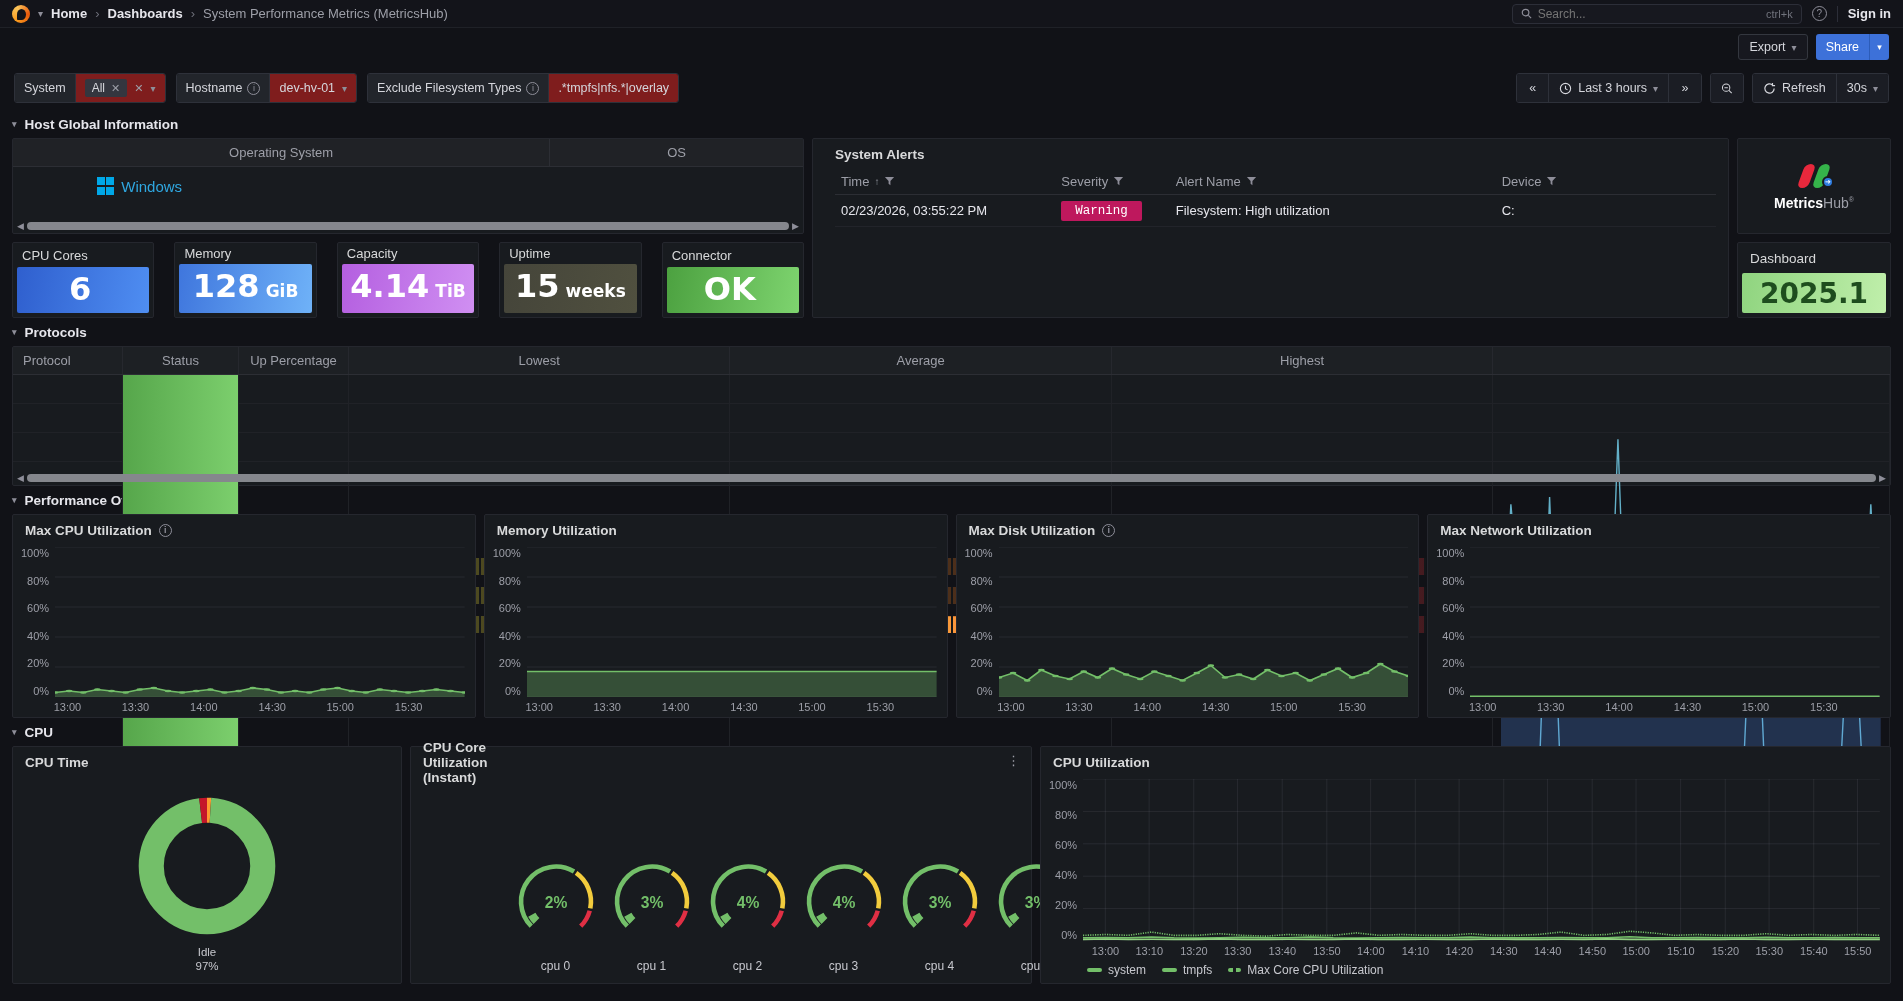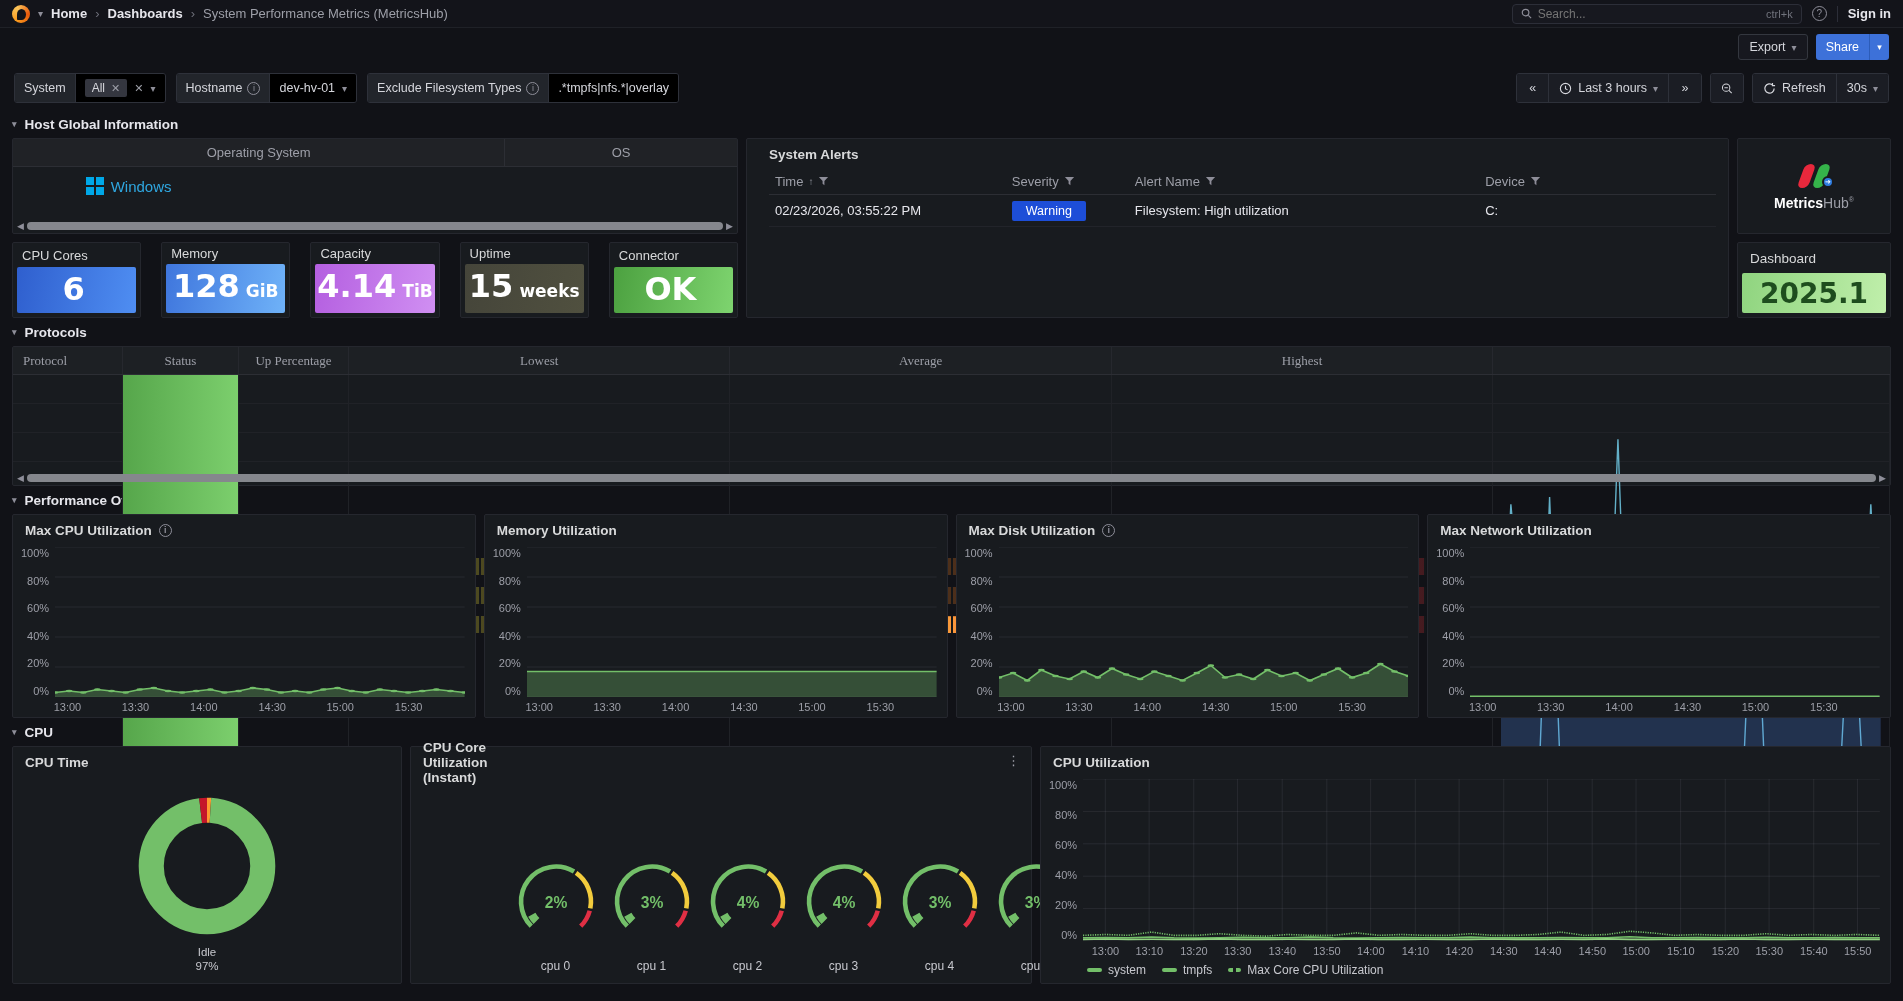--- a/index.html
+++ b/index.html
@@ -28,41 +28,41 @@
   .btn { height:26px; display:inline-flex; align-items:center; gap:6px; padding:0 10px; border-radius:3px; font-size:12.5px; cursor:pointer; }
   .btn-secondary { background:#17181f; border:1px solid #34373f; color:#d5d6dc; }
   .btn-split { display:flex; }
   .btn-primary { background:#3d71d9; color:#fff; border:none; border-radius:3px 0 0 3px; }
   .btn-primary-caret { background:#3d71d9; border-left:1px solid #2c5cb8; color:#fff; width:20px; display:flex; align-items:center; justify-content:center; border-radius:0 3px 3px 0; font-size:9px; cursor:pointer; }
 
   
   .filterbar { height:44px; display:flex; align-items:center; gap:10px; padding:0 14px; }
   .vargroup { display:flex; height:30px; border:1px solid #2e313a; border-radius:3px; overflow:hidden; }
   .varlabel { background:#22252b; color:#d5d6dc; display:flex; align-items:center; gap:5px; padding:0 9px; font-size:12.5px; border-right:1px solid #2e313a; }
-  .varvalue { background:#000000; color:#d5d6dc; display:flex; align-items:center; gap:7px; padding:0 9px; font-size:12.5px; }
+  .varvalue { background:#7f1d1d; color:#d5d6dc; display:flex; align-items:center; gap:7px; padding:0 9px; font-size:12.5px; }
   .chip { background:#34363f; border-radius:2px; padding:2px 7px; font-size:12px; color:#d5d6dc; display:flex; gap:6px; align-items:center; cursor:pointer; }
   .xicon { color:#9d9fa8; font-size:11px; cursor:pointer; }
   .info-i { width:13px; height:13px; border:1px solid #8e8e99; border-radius:50%; color:#8e8e99; font-size:9px; display:inline-flex; align-items:center; justify-content:center; font-style:normal; }
   .timebar { margin-left:auto; display:flex; align-items:center; gap:8px; }
   .tgroup { display:flex; height:30px; border:1px solid #2e313a; border-radius:3px; overflow:hidden; }
   .tbtn { background:#1b1d24; color:#d5d6dc; display:flex; align-items:center; gap:6px; padding:0 10px; font-size:12.5px; cursor:pointer; border-right:1px solid #2e313a; }
   .tbtn:last-child { border-right:none; }
   .iconbtn { width:32px; justify-content:center; }
 
   
   .content { padding:0 12px 8px 12px; display:flex; flex-direction:column; }
   .sechdr { height:28px; display:flex; align-items:center; gap:8px; color:#e6e6ec; font-weight:bold; font-size:13.5px; cursor:pointer; }
   .sechdr .chev { font-size:9px; }
   .panel { background:#181b1f; border:1px solid #25272e; border-radius:2px; position:relative; }
   .ptitle { height:30px; display:flex; align-items:center; gap:7px; padding:0 12px; color:#d8d9da; font-size:13.5px; font-weight:bold; }
   .kebab { position:absolute; top:6px; right:10px; color:#9d9fa8; cursor:pointer; letter-spacing:1px; }
 
   
   .host-grid { height:180px; display:flex; gap:8px; }
-  .host-left { width:726px; display:flex; flex-direction:column; gap:8px; }
+  .host-left { width:792px; display:flex; flex-direction:column; gap:8px; }
   .host-right { width:154px; display:flex; flex-direction:column; gap:8px; }
   .os-panel { height:96px; display:flex; flex-direction:column; }
   .os-head { display:flex; height:28px; background:#202226; border-bottom:1px solid #2c2e34; color:#9d9fa8; }
   .os-head > div, .os-row > div { display:flex; align-items:center; justify-content:center; }
   .os-c1 { width:68%; border-right:1px solid #2c2e34; }
   .os-c2 { width:32%; }
   .os-row { display:flex; height:38px; color:#e6e6ec; }
   .winlogo { display:grid; grid-template-columns:8px 8px; grid-template-rows:8px 8px; gap:1.5px; margin-right:7px; }
   .winlogo span { background:#00a8e8; }
   .wintext { color:#2fa7e0; font-weight:normal; font-size:15px; }
@@ -76,40 +76,40 @@
   .stat-val { flex:1; margin:0 4px 4px 4px; border-radius:2px; display:flex; align-items:baseline; justify-content:center; color:#fff; font-size:32px; font-weight:bold; font-family:"DejaVu Sans",sans-serif; line-height:44px; gap:6px; }
   .stat-unit { font-size:17px; font-weight:bold; }
 
   .alerts-panel { flex:1; display:flex; flex-direction:column;padding-left:10px; }
   .al-table { flex:1; display:flex; flex-direction:column; margin:0 12px 8px 12px; }
   .al-head, .al-row { display:grid; grid-template-columns:25% 13% 37% 25%; }
   .al-head { color:#9d9fa8; height:26px; align-items:center; border-bottom:1px solid #2c2e34; }
   .al-head > div { display:flex; align-items:center; gap:5px; padding:0 6px; }
   .al-row { height:32px; align-items:center; border-bottom:1px solid #22242a; color:#e6e6ec; }
   .al-row > div { padding:0 6px; }
-  .warnbadge { display:inline-block; background:#1d4ed8; color:#fff; font-size:12.5px; padding:3px 14px; border-radius:2px; }
+  .warnbadge { display:inline-block; background:#be185d; color:#fff; font-size:12.5px; padding:3px 14px; border-radius:2px;font-family:Liberation Mono, monospace; }
   .funnel { width:11px; height:11px; fill:#8e8e99; }
   .sortarrow { color:#9d9fa8; font-size:10px; }
 
   .logo-panel { height:96px; display:flex; flex-direction:column; align-items:center; justify-content:center; gap:7px; }
   .mh-marks { display:flex; align-items:flex-end; position:relative; height:26px; }
   .mh-bar { width:11px; height:24px; border-radius:6px; transform:skewX(-20deg); }
   .mh-red { background:#e8283c; margin-right:4px; }
   .mh-green { background:#35b34a; }
   .mh-dot { width:12px; height:12px; border-radius:50%; background:#2f7de1; position:absolute; right:-7px; bottom:0; border:2px solid #181b1f; display:flex; align-items:center; justify-content:center; color:#fff; font-size:7px; }
   .mh-text { font-size:14px; }
   .mh-text b { color:#fff; }
   .mh-text span { color:#9d9fa8; }
   .mh-reg { font-size:7px; color:#9d9fa8; vertical-align:super; }
   .dash-panel { flex:1; display:flex; flex-direction:column; }
   .dash-val { flex:1; margin:0 4px 4px 4px; border-radius:2px; background:linear-gradient(100deg,#8fd47f,#c0efab); color:#1e4d1e; display:flex; align-items:center; justify-content:center; font-size:28px; font-weight:bold; font-family:"DejaVu Sans",sans-serif; }
 
   
   .prot-panel { height:140px; display:flex; flex-direction:column; }
-  .prot-head, .prot-row { display:grid; grid-template-columns:110px 116px 110px 1fr 1fr 1fr 1.04fr;font-family:Liberation Serif, serif; }
+  .prot-head, .prot-row { display:grid; grid-template-columns:110px 116px 110px 1fr 1fr 1fr 1.04fr; }
   .prot-head { height:28px; background:#1d2024; color:#9d9fa8; border-bottom:1px solid #2c2e34; }
   .prot-head > div { display:flex; align-items:center; justify-content:center; border-right:1px solid #26282e; }
   .prot-head > div:first-child { justify-content:flex-start; padding-left:10px; }
   .prot-row { height:29px; border-bottom:1px solid #202227; color:#e6e6ec; }
   .prot-row > div { display:flex; align-items:center; border-right:1px solid #202227; }
   .pr-name { padding-left:10px; }
   .upbadge { flex:1; align-self:stretch; background:linear-gradient(90deg,#56a64b,#7ccf6d); color:#fff; display:flex; align-items:center; justify-content:center; font-size:12.5px; }
   .pr-pct { justify-content:center; color:#73bf69; }
   .bg-cell { padding:0 6px; gap:8px; }
   .bargauge { position:relative; flex:1; height:17px; overflow:hidden; }

